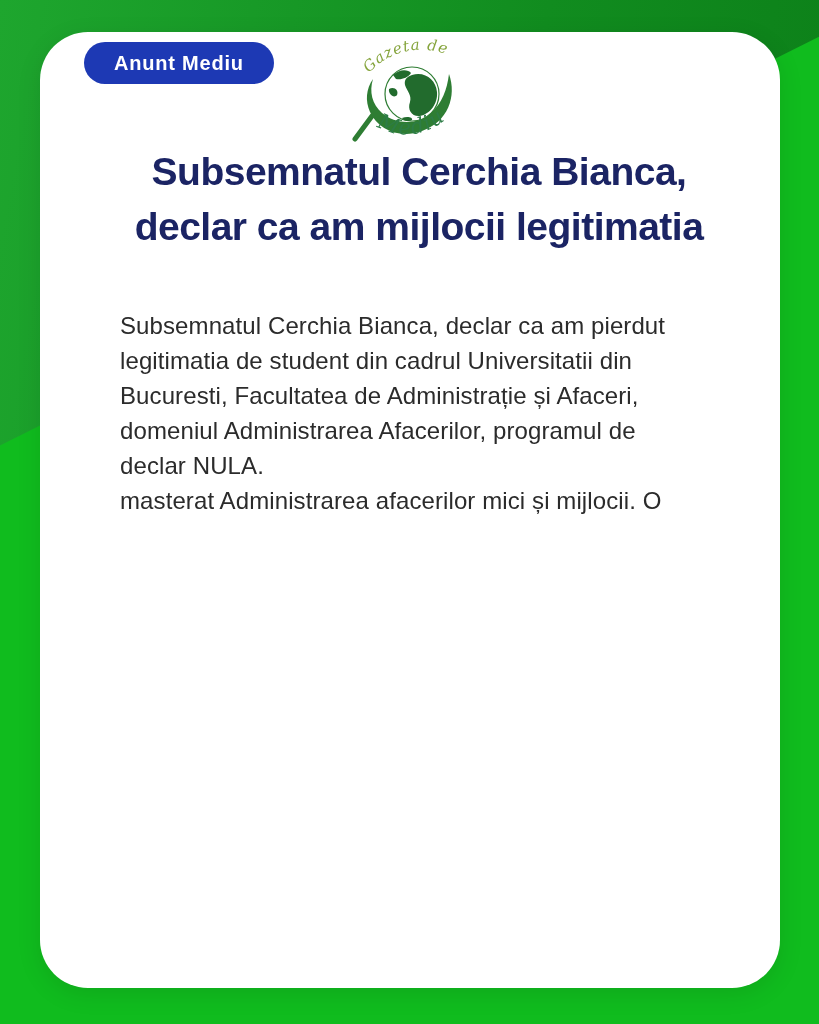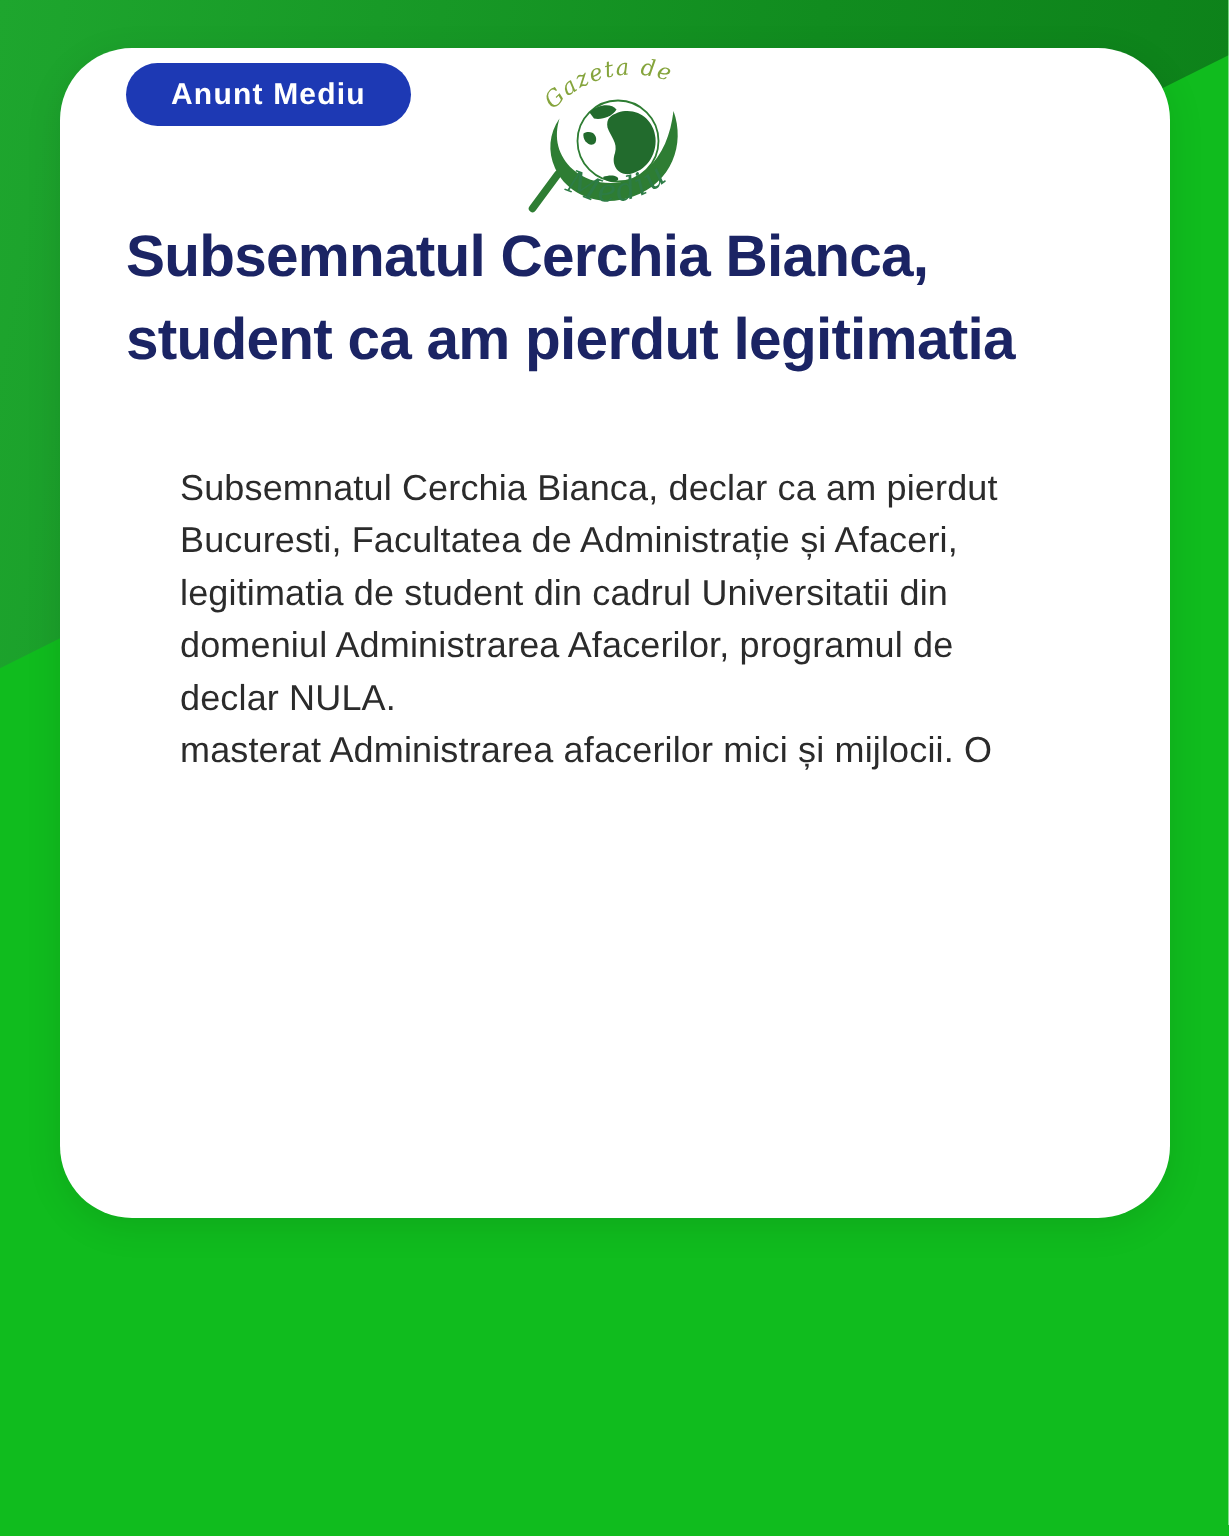--- a/index.html
+++ b/index.html
@@ -19,21 +19,21 @@
     inset: 0;
     background: linear-gradient(100deg, #1ea62e 0%, #118c1f 55%, #0b7c17 100%);
     clip-path: polygon(0 0, 100% 0, 100% 3.6%, 0 43.5%);
   }
 
   .card {
     position: absolute;
     left: 40px;
     top: 32px;
     width: 740px;
-    height: 780px;
+    height: 956px;
     background: #ffffff;
     border-radius: 48px;
     box-shadow: 0 6px 24px rgba(0,0,0,0.10);
   }
 
   .badge {
     position: absolute;
     left: 44px;
     top: 10px;
     height: 42px;
@@ -69,21 +69,21 @@
     left: 44px;
     top: 112px;
     width: 670px;
     color: #1b2464;
     font-size: 39px;
     line-height: 55px;
     font-weight: 700;
     letter-spacing: -0.5px;
     white-space: nowrap;
   }
-  .heading .h-line { display: block; }
+  .heading .h-line { display: block; text-align: center; }
 
   .body-text {
     position: absolute;
     left: 44px;
     top: 276px;
     width: 660px;
     color: #2b2b2b;
     font-size: 24px;
     line-height: 35px;
     font-weight: 400;
@@ -126,25 +126,25 @@
         <textPath href="#arcTop" startOffset="50%" text-anchor="middle">Gazeta de</textPath>
       </text>
       <text class="arc-text" font-size="21" fill="#2d7c46" letter-spacing="1.5">
         <textPath href="#arcBottom" startOffset="50%" text-anchor="middle">Mediu</textPath>
       </text>
     </svg>
   </div>
 
   <h1 class="heading">
     <span class="h-line">Subsemnatul Cerchia Bianca,</span>
-    <span class="h-line">student ca am pierdut legitimatia</span>
+    <span class="h-line">declar ca am mijlocii legitimatia</span>
   </h1>
 
   <div class="body-text">
     <span class="b-line">Subsemnatul Cerchia Bianca, declar ca am pierdut</span>
+    <span class="b-line">legitimatia de student din cadrul Universitatii din</span>
     <span class="b-line">Bucuresti, Facultatea de Administrație și Afaceri,</span>
-    <span class="b-line">legitimatia de student din cadrul Universitatii din</span>
     <span class="b-line">domeniul Administrarea Afacerilor, programul de</span>
     <span class="b-line">declar NULA.</span>
     <span class="b-line">masterat Administrarea afacerilor mici și mijlocii. O</span>
   </div>
 
 </div>
 
 </body></html>

